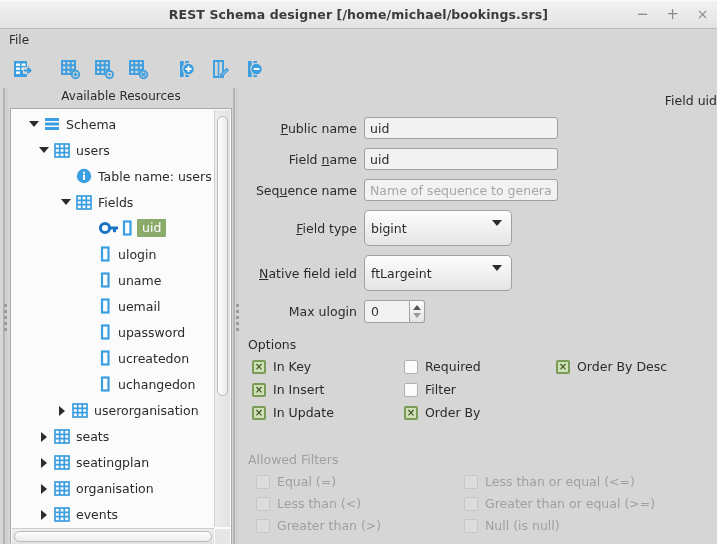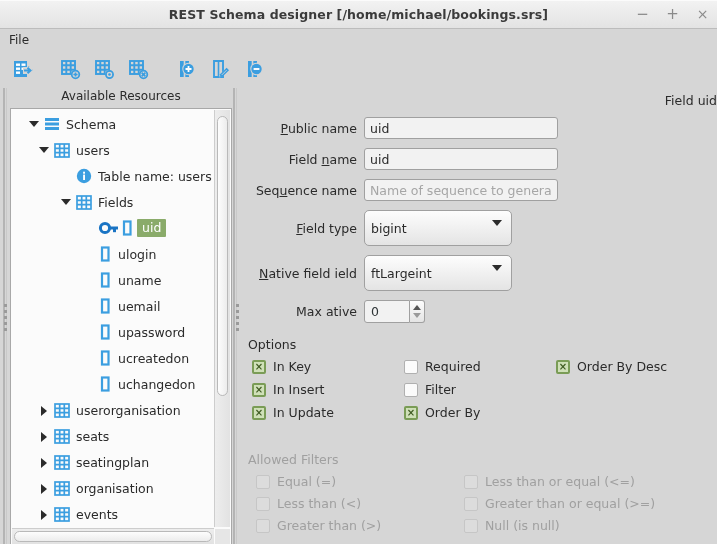--- a/index.html
+++ b/index.html
@@ -454,21 +454,21 @@
             </div>
             <div class="row" style="padding-left: 70px;">
               <span class="tw "></span>
               <span class="ico">
                 <svg width="16" height="18" viewBox="0 0 16 18">
                   <rect x="5" y="2.5" width="6.5" height="13" fill="none" stroke="#3b9ee0" stroke-width="2.2"></rect>
                 </svg>
               </span>
               <span class="lbl">uchangedon</span>
             </div>
-            <div class="row" style="padding-left: 26px;">
+            <div class="row" style="padding-left: 44px;">
               <span class="tw closed">
                 <span class="arrow"></span>
               </span>
               <span class="ico">
                 <svg width="18" height="18" viewBox="0 0 18 18">
                   <g stroke="#3b9ee0" stroke-width="1.7" fill="none">
                     <rect x="2" y="3" width="14" height="13"></rect>
                     <path d="M2 7.3 H16 M2 11.7 H16 M6.7 3 V16 M11.3 3 V16"></path>
                   </g>
                 </svg>
@@ -587,21 +587,21 @@
 
         <div class="frow">
           <div class="flabel"><span></span><u>N</u><span>ative field ield</span></div>
           <div class="combo">
             <span>ftLargeint</span>
             <span class="cdd"></span>
           </div>
         </div>
 
         <div class="frow">
-          <div class="flabel"><span>Max ative</span></div>
+          <div class="flabel"><span>Max ulogin</span></div>
           <div class="spin">
             <span>0</span>
           </div>
           <div class="spinbtns">
             <i class="up"></i>
             <i class="dn"></i>
           </div>
         </div>
 
         <div class="grouplabel">Options</div>

